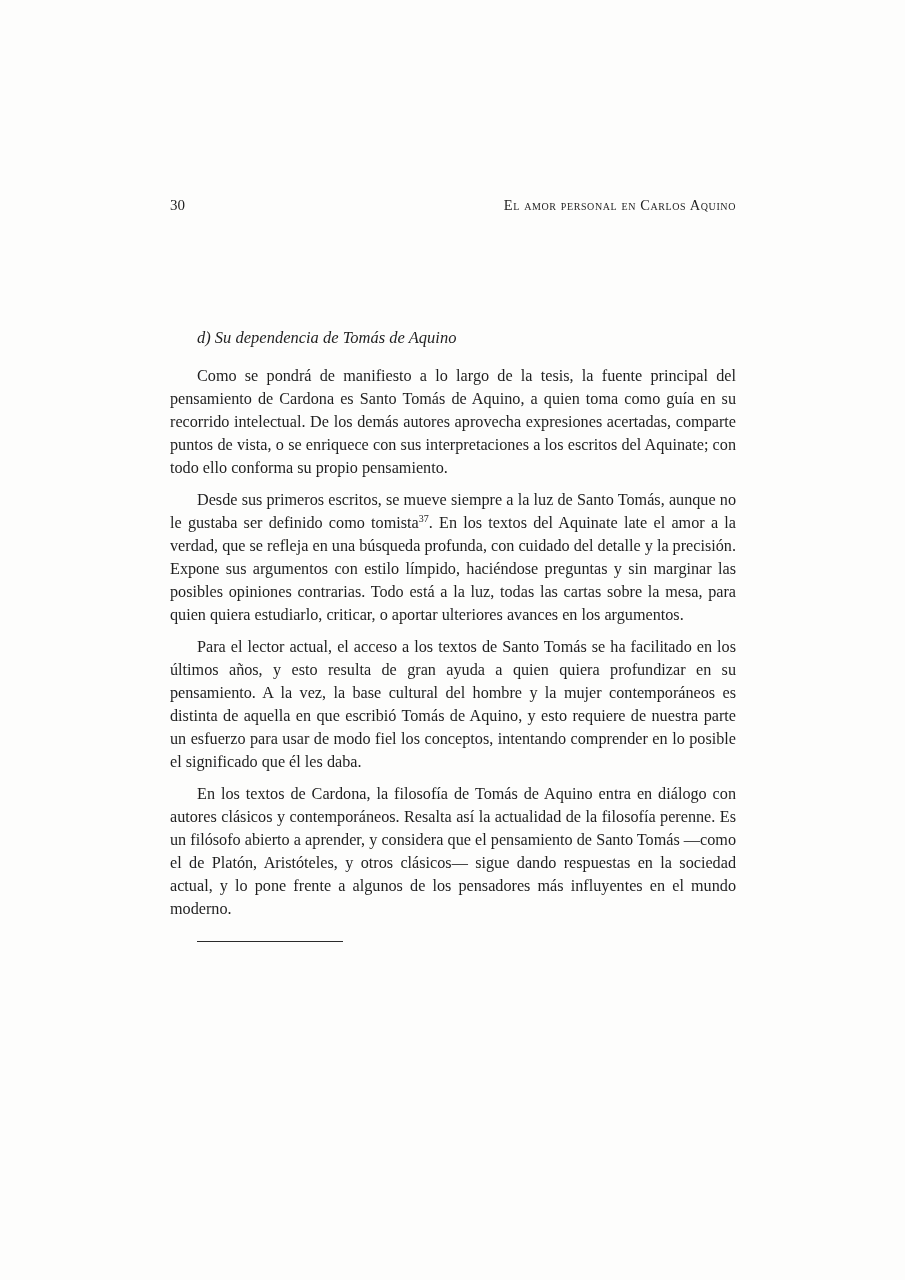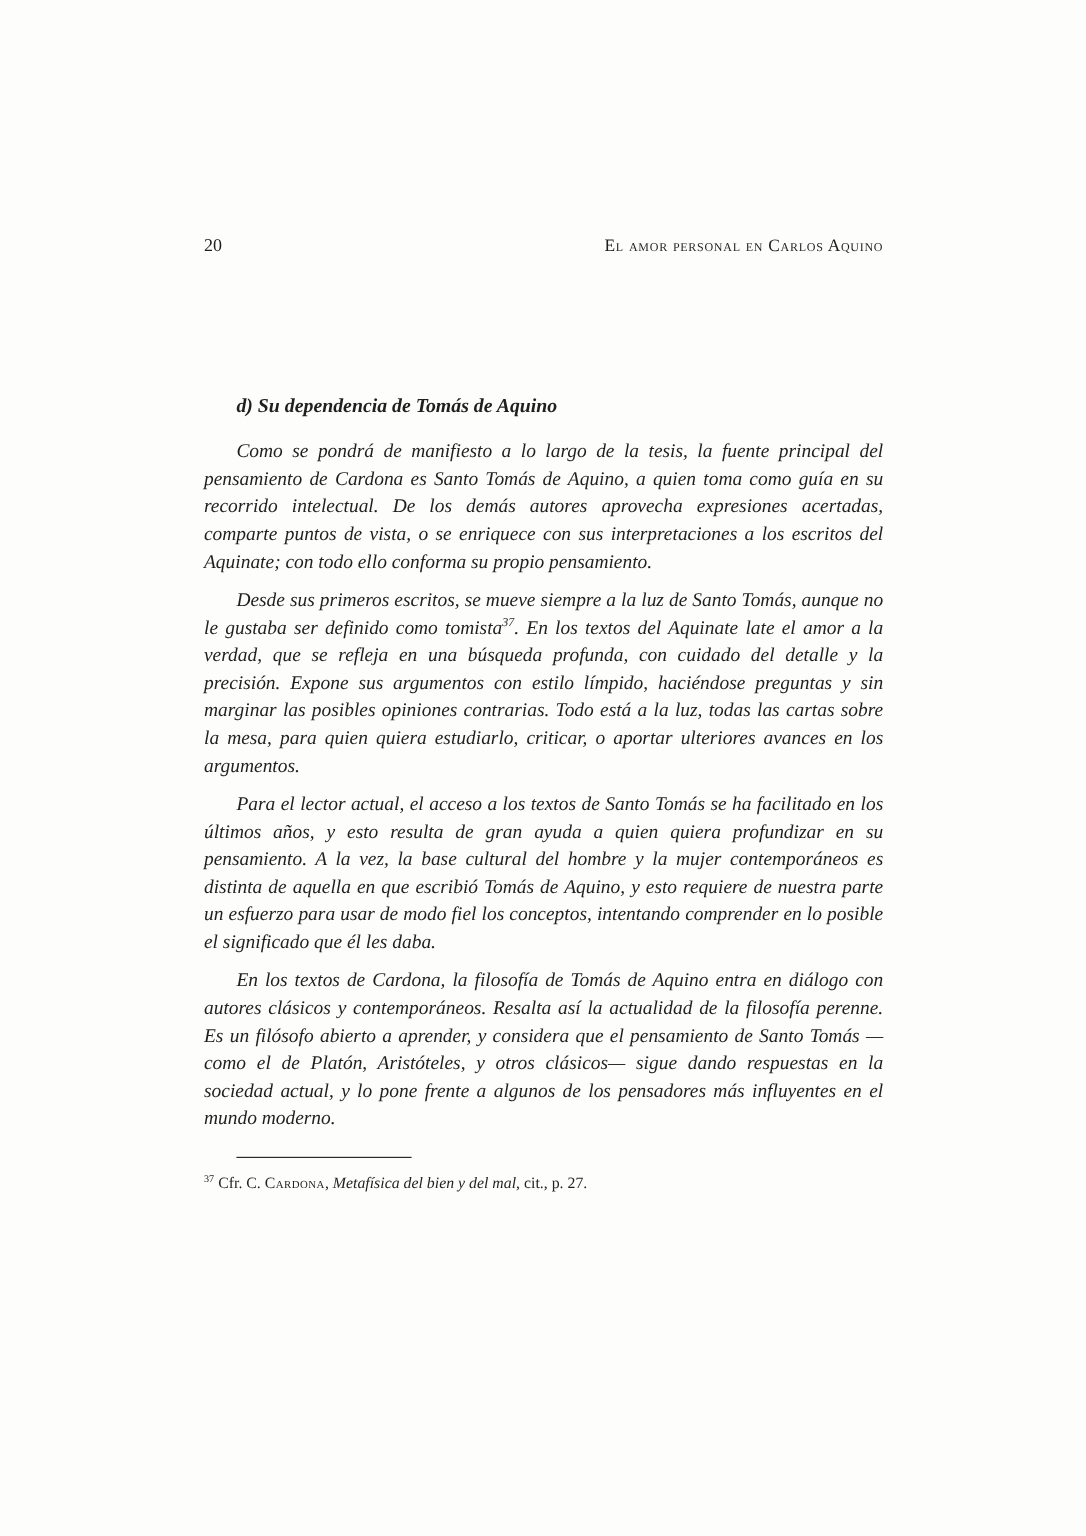--- a/index.html
+++ b/index.html
@@ -31,34 +31,33 @@
   }
   .running-title {
     font-variant: small-caps;
     letter-spacing: 0.6px;
     font-size: 14.5px;
   }
   .heading {
     margin: 112px 0 0 0;
     padding-left: 27px;
     font-style: italic;
-    font-weight: bold;
+    font-weight: normal;
     font-size: 16.5px;
     line-height: 22px;
   }
   .bodytext {
     margin-top: 16px;
     font-size: 16.2px;
     line-height: 23px;
     text-align: justify;
   }
   .bodytext p {
     margin: 0 0 9px 0;
     text-indent: 27px;
-    font-style: italic;
   }
   .bodytext p:last-child { margin-bottom: 0; }
   sup.fn-ref {
     font-size: 10px;
     line-height: 0;
     vertical-align: super;
   }
   .footnote-area {
     margin-top: 20px;
   }
@@ -82,34 +81,33 @@
   }
   .smallcaps { font-variant: small-caps; letter-spacing: 0.4px; }
   .italic { font-style: italic; }
 </style>
 </head>
 <body>
 
 <div class="sheet">
 
   <div class="running-head">
-    <span class="page-number">20</span>
+    <span class="page-number">30</span>
     <span class="running-title">El amor personal en Carlos Aquino</span>
   </div>
 
   <h2 class="heading">d) Su dependencia de Tomás de Aquino</h2>
 
   <div class="bodytext">
     <p>Como se pondrá de manifiesto a lo largo de la tesis, la fuente principal del pensamiento de Cardona es Santo Tomás de Aquino, a quien toma como guía en su recorrido intelectual. De los demás autores aprovecha expresiones acertadas, comparte puntos de vista, o se enriquece con sus interpretaciones a los escritos del Aquinate; con todo ello conforma su propio pensamiento.</p>
 
     <p><span>Desde sus primeros escritos, se mueve siempre a la luz de Santo Tomás, aunque no le gustaba ser definido como tomista</span><sup class="fn-ref">37</sup><span>. En los textos del Aquinate late el amor a la verdad, que se refleja en una búsqueda profunda, con cuidado del detalle y la precisión. Expone sus argumentos con estilo límpido, haciéndose preguntas y sin marginar las posibles opiniones contrarias. Todo está a la luz, todas las cartas sobre la mesa, para quien quiera estudiarlo, criticar, o aportar ulteriores avances en los argumentos.</span></p>
 
     <p>Para el lector actual, el acceso a los textos de Santo Tomás se ha facilitado en los últimos años, y esto resulta de gran ayuda a quien quiera profundizar en su pensamiento. A la vez, la base cultural del hombre y la mujer contemporáneos es distinta de aquella en que escribió Tomás de Aquino, y esto requiere de nuestra parte un esfuerzo para usar de modo fiel los conceptos, intentando comprender en lo posible el significado que él les daba.</p>
 
     <p>En los textos de Cardona, la filosofía de Tomás de Aquino entra en diálogo con autores clásicos y contemporáneos. Resalta así la actualidad de la filosofía perenne. Es un filósofo abierto a aprender, y considera que el pensamiento de Santo Tomás —como el de Platón, Aristóteles, y otros clásicos— sigue dando respuestas en la sociedad actual, y lo pone frente a algunos de los pensadores más influyentes en el mundo moderno.</p>
   </div>
 
   <div class="footnote-area">
     <hr class="footnote-rule">
-    <p class="footnote"><sup class="fn-marker">37</sup> <span>Cfr. C. </span><span class="smallcaps">Cardona</span><span>, </span><span class="italic">Metafísica del bien y del mal</span><span>, cit., p. 27.</span></p>
   </div>
 
 </div>
 
 </body></html>

